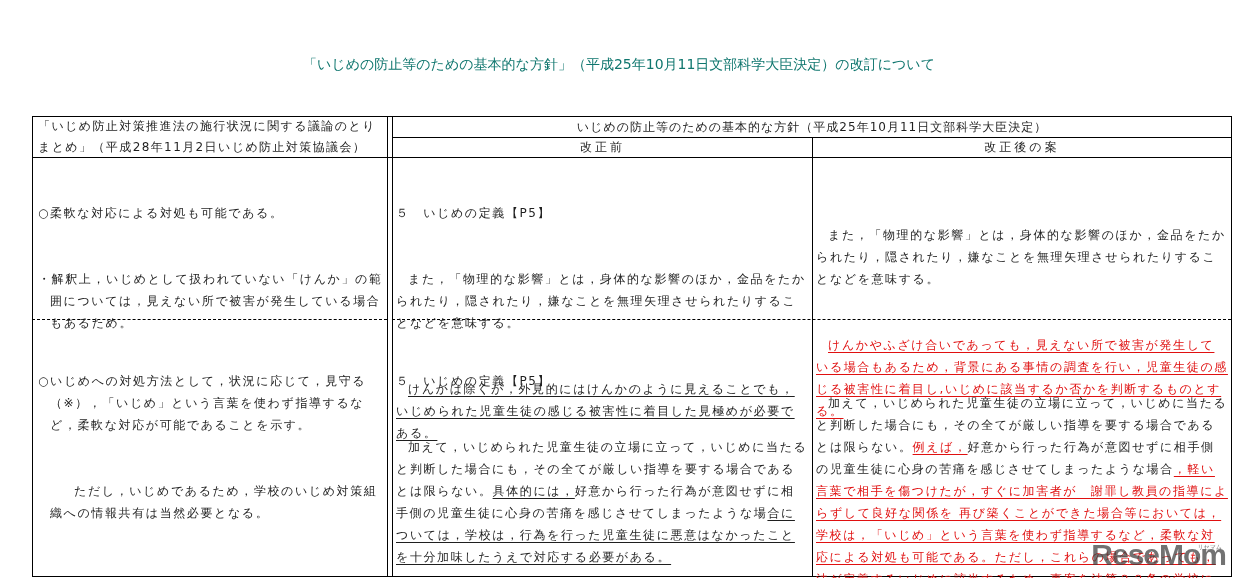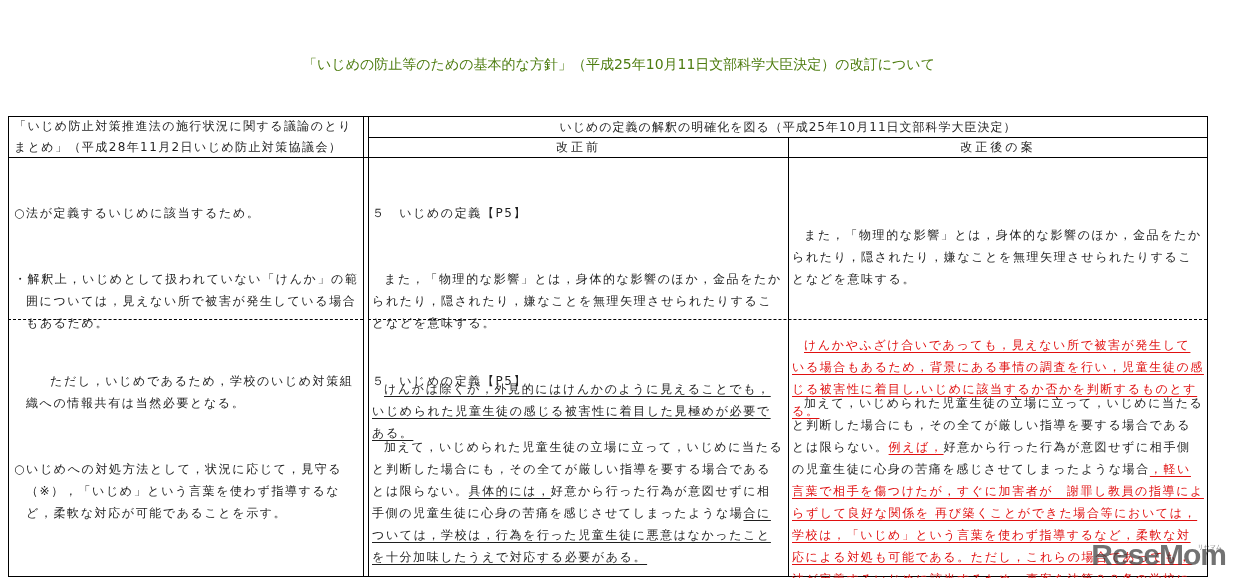--- a/index.html
+++ b/index.html
@@ -4,24 +4,24 @@
 <style>
   html, body { margin: 0; padding: 0; background: #ffffff; }
   body {
     width: 1238px; height: 578px; position: relative; overflow: hidden;
     font-family: "DejaVu Sans", "Liberation Sans", sans-serif;
     color: #1a1a1a;
   }
   .title {
     position: absolute; left: 0; top: 56px; width: 1238px;
     text-align: center; font-size: 14px; letter-spacing: 0px;
-    color: #4d7c0f;
+    color: #0f766e;
   }
   .tbl {
-    position: absolute; left: 8px; top: 116px; width: 1199px; height: 460px;
+    position: absolute; left: 32px; top: 116px; width: 1199px; height: 460px;
   }
   .line { position: absolute; background: #000; }
   .hline { height: 1px; }
   .vline { width: 1px; }
   .dash {
     position: absolute; height: 0; border-top: 1px dashed #000;
   }
   .cell {
     position: absolute; font-size: 12px; line-height: 22px;
     letter-spacing: 1.6px; color: #1f1f1f; white-space: pre-wrap; word-break: break-all;
@@ -57,43 +57,43 @@
 
   <div class="line vline" style="left:780px;top:21px;height:440px;"></div>
 
   <div class="line hline" style="left:360px;top:21px;width:839px;"></div>
   <div class="line hline" style="left:0;top:41px;width:1199px;"></div>
 
   <div class="dash" style="left:0;top:203px;width:355px;"></div>
   <div class="dash" style="left:360px;top:203px;width:839px;"></div>
 
   <div class="cell" style="left:6px;top:0px;width:346px;line-height:21px;letter-spacing:1.4px;">「いじめ防止対策推進法の施行状況に関する議論のとりまとめ」（平成28年11月2日いじめ防止対策協議会）</div>
-  <div class="cell hdr" style="left:361px;top:1px;width:838px;">いじめの定義の解釈の明確化を図る（平成25年10月11日文部科学大臣決定）</div>
+  <div class="cell hdr" style="left:361px;top:1px;width:838px;">いじめの防止等のための基本的な方針（平成25年10月11日文部科学大臣決定）</div>
   <div class="cell hdr" style="left:781px;top:21px;width:418px;letter-spacing:3px;">改正後の案</div>
   <div class="cell hdr" style="left:361px;top:21px;width:419px;letter-spacing:3px;">改正前</div>
 
   <div class="cell" style="left:6px;top:42px;width:346px;">
-    <span class="para">○法が定義するいじめに該当するため。</span>
+    <span class="para">○柔軟な対応による対処も可能である。</span>
     <span class="para hang">・解釈上，いじめとして扱われていない「けんか」の範囲については，見えない所で被害が発生している場合もあるため。</span>
   </div>
 
   <div class="cell" style="left:364px;top:42px;width:412px;">
     <span class="para">５　いじめの定義【P5】</span>
     <span class="para indent1" style="text-indent:12px;padding-left:0;">また，「物理的な影響」とは，身体的な影響のほか，金品をたかられたり，隠されたり，嫌なことを無理矢理させられたりすることなどを意味する。</span>
     <span class="para u" style="text-indent:12px;">けんかは除くが，外見的にはけんかのように見えることでも，いじめられた児童生徒の感じる被害性に着目した見極めが必要である。</span>
   </div>
 
   <div class="cell" style="left:784px;top:64px;width:412px;">
     <span class="para" style="text-indent:12px;">また，「物理的な影響」とは，身体的な影響のほか，金品をたかられたり，隠されたり，嫌なことを無理矢理させられたりすることなどを意味する。</span>
     <span class="para redu" style="text-indent:12px;">けんかやふざけ合いであっても，見えない所で被害が発生している場合もあるため，背景にある事情の調査を行い，児童生徒の感じる被害性に着目し,いじめに該当するか否かを判断するものとする。</span>
   </div>
 
   <div class="cell" style="left:6px;top:210px;width:346px;">
+    <span class="para hang">○いじめへの対処方法として，状況に応じて，見守る（※），「いじめ」という言葉を使わず指導するなど，柔軟な対応が可能であることを示す。</span>
     <span class="para" style="padding-left:12px;text-indent:24px;">ただし，いじめであるため，学校のいじめ対策組織への情報共有は当然必要となる。</span>
-    <span class="para hang">○いじめへの対処方法として，状況に応じて，見守る（※），「いじめ」という言葉を使わず指導するなど，柔軟な対応が可能であることを示す。</span>
     <span class="para" style="height:22px;"></span>
     
   </div>
 
   <div class="cell" style="left:364px;top:210px;width:412px;">
     <span class="para">５　いじめの定義【P5】</span>
     <span class="para" style="text-indent:12px;"><span>加えて，いじめられた児童生徒の立場に立って，いじめに当たると判断した場合にも，その全てが厳しい指導を要する場合であるとは限らない。</span><span class="u">具体的には，</span><span>好意から行った行為が意図せずに相手側の児童生徒に心身の苦痛を感じさせてしまったような場</span><span class="u">合については，学校は，行為を行った児童生徒に悪意はなかったことを十分加味したうえで対応する必要がある。</span></span>
   </div>
 
   <div class="cell" style="left:784px;top:232px;width:412px;">

